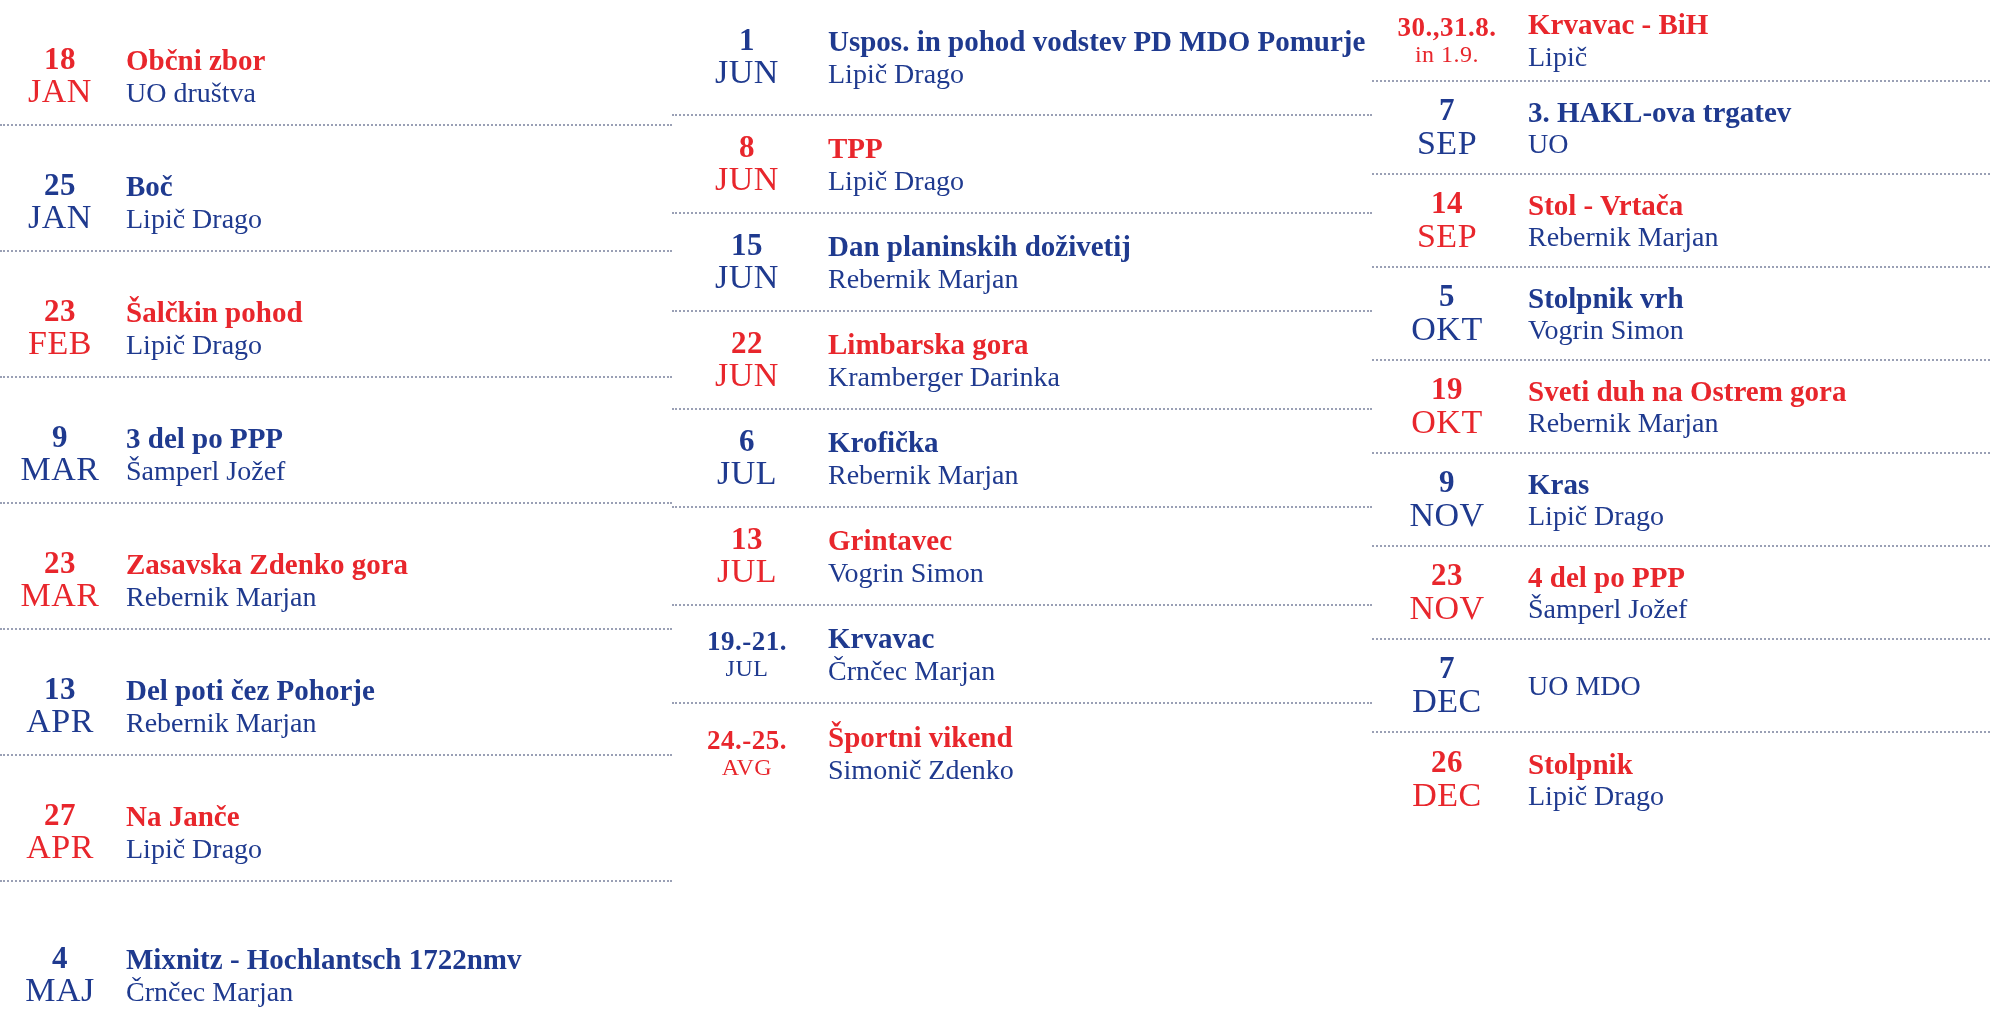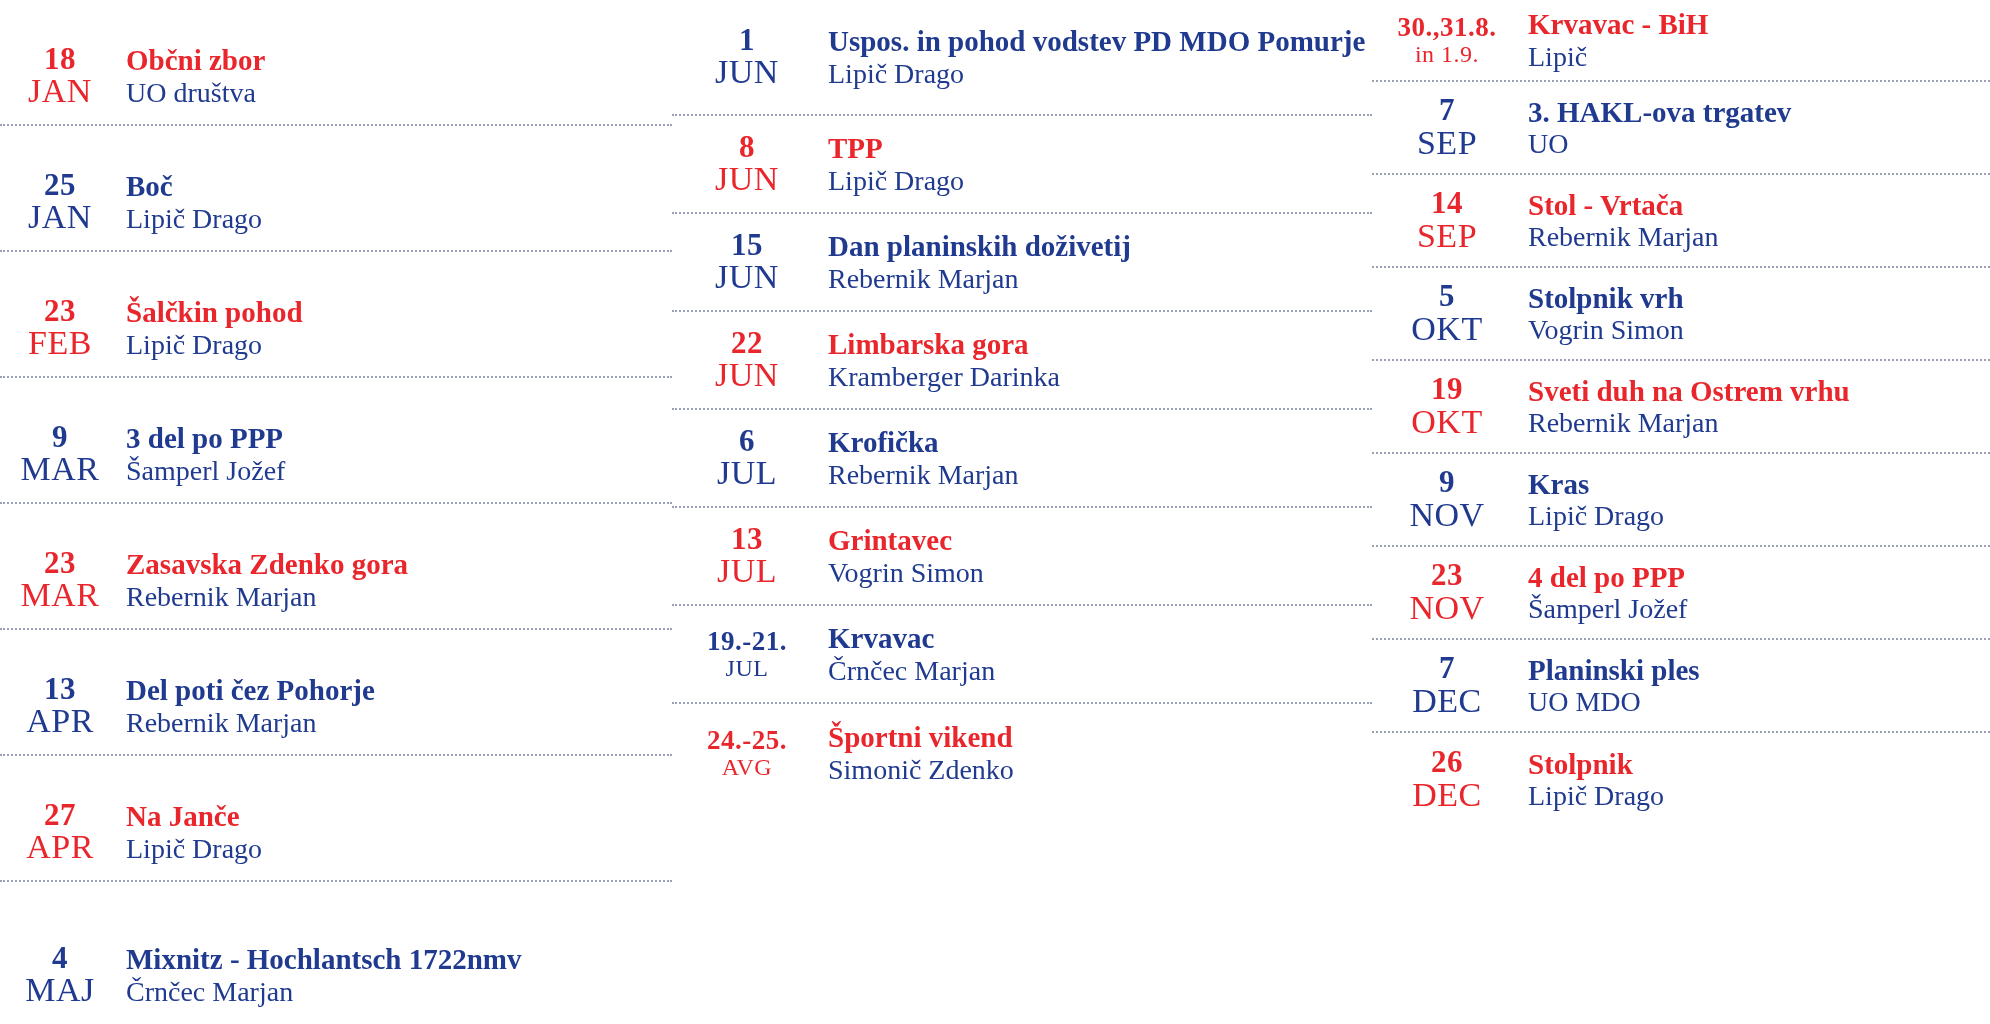--- a/index.html
+++ b/index.html
@@ -296,21 +296,21 @@
           <span class="title blue">Stolpnik vrh</span>
           <span class="leader blue">Vogrin Simon</span>
         </div>
       </div>
       <div class="entry">
         <div class="date">
           <span class="day red">19</span>
           <span class="month red">OKT</span>
         </div>
         <div class="info">
-          <span class="title red">Sveti duh na Ostrem vrhu</span>
+          <span class="title red">Sveti duh na Ostrem gora</span>
           <span class="leader blue">Rebernik Marjan</span>
         </div>
       </div>
       <div class="entry">
         <div class="date">
           <span class="day blue">9</span>
           <span class="month blue">NOV</span>
         </div>
         <div class="info">
           <span class="title blue">Kras</span>
@@ -326,21 +326,20 @@
           <span class="title red">4 del po PPP</span>
           <span class="leader blue">Šamperl Jožef</span>
         </div>
       </div>
       <div class="entry">
         <div class="date">
           <span class="day blue">7</span>
           <span class="month blue">DEC</span>
         </div>
         <div class="info">
-          <span class="title blue">Planinski ples</span>
           <span class="leader blue">UO MDO</span>
         </div>
       </div>
       <div class="entry">
         <div class="date">
           <span class="day red">26</span>
           <span class="month red">DEC</span>
         </div>
         <div class="info">
           <span class="title red">Stolpnik</span>

